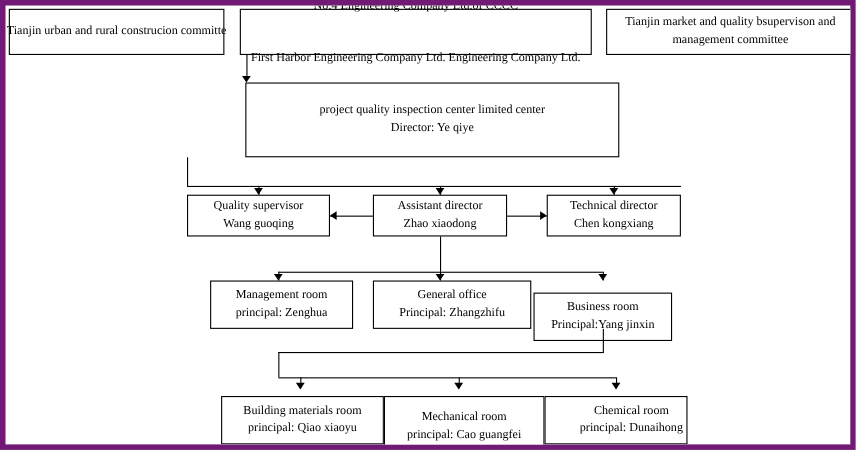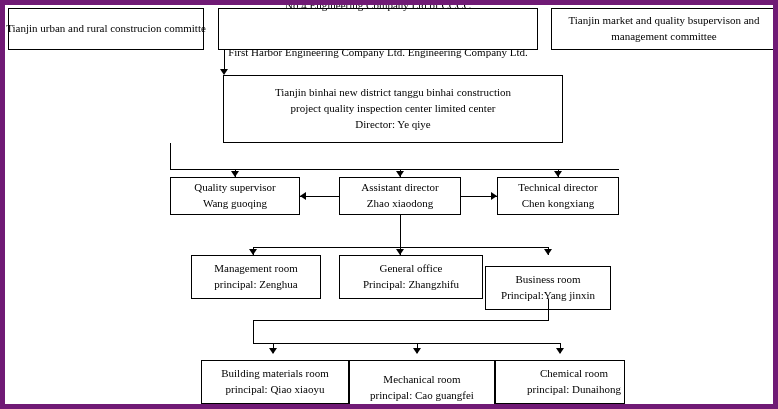--- a/index.html
+++ b/index.html
@@ -81,21 +81,20 @@
     <span class="line">No.4 Engineering Company Ltd.of CCCC</span>
     <span class="line">First Harbor Engineering Company Ltd. Engineering Company Ltd.</span>
   </div>
 
   <div class="box" style="left:546px; top:3px; width:226px; height:42px;">
     <span class="line">Tianjin market and quality bsupervison and</span>
     <span class="line">management committee</span>
   </div>
 
   <div class="box" style="left:218px; top:70px; width:340px; height:68px;">
-    <span class="line">Tianjin binhai new district tanggu binhai construction</span>
     <span class="line">project quality inspection center limited center</span>
     <span class="line">Director:  Ye qiye</span>
   </div>
 
   <div class="conn v" style="left:219px; top:45px; height:19px;"></div>
   <div class="arrow" style="left:215px; top:64px;"></div>
 
   <div class="box" style="left:165px; top:172px; width:130px; height:38px;">
     <span class="line">Quality supervisor</span>
     <span class="line">Wang guoqing</span>

